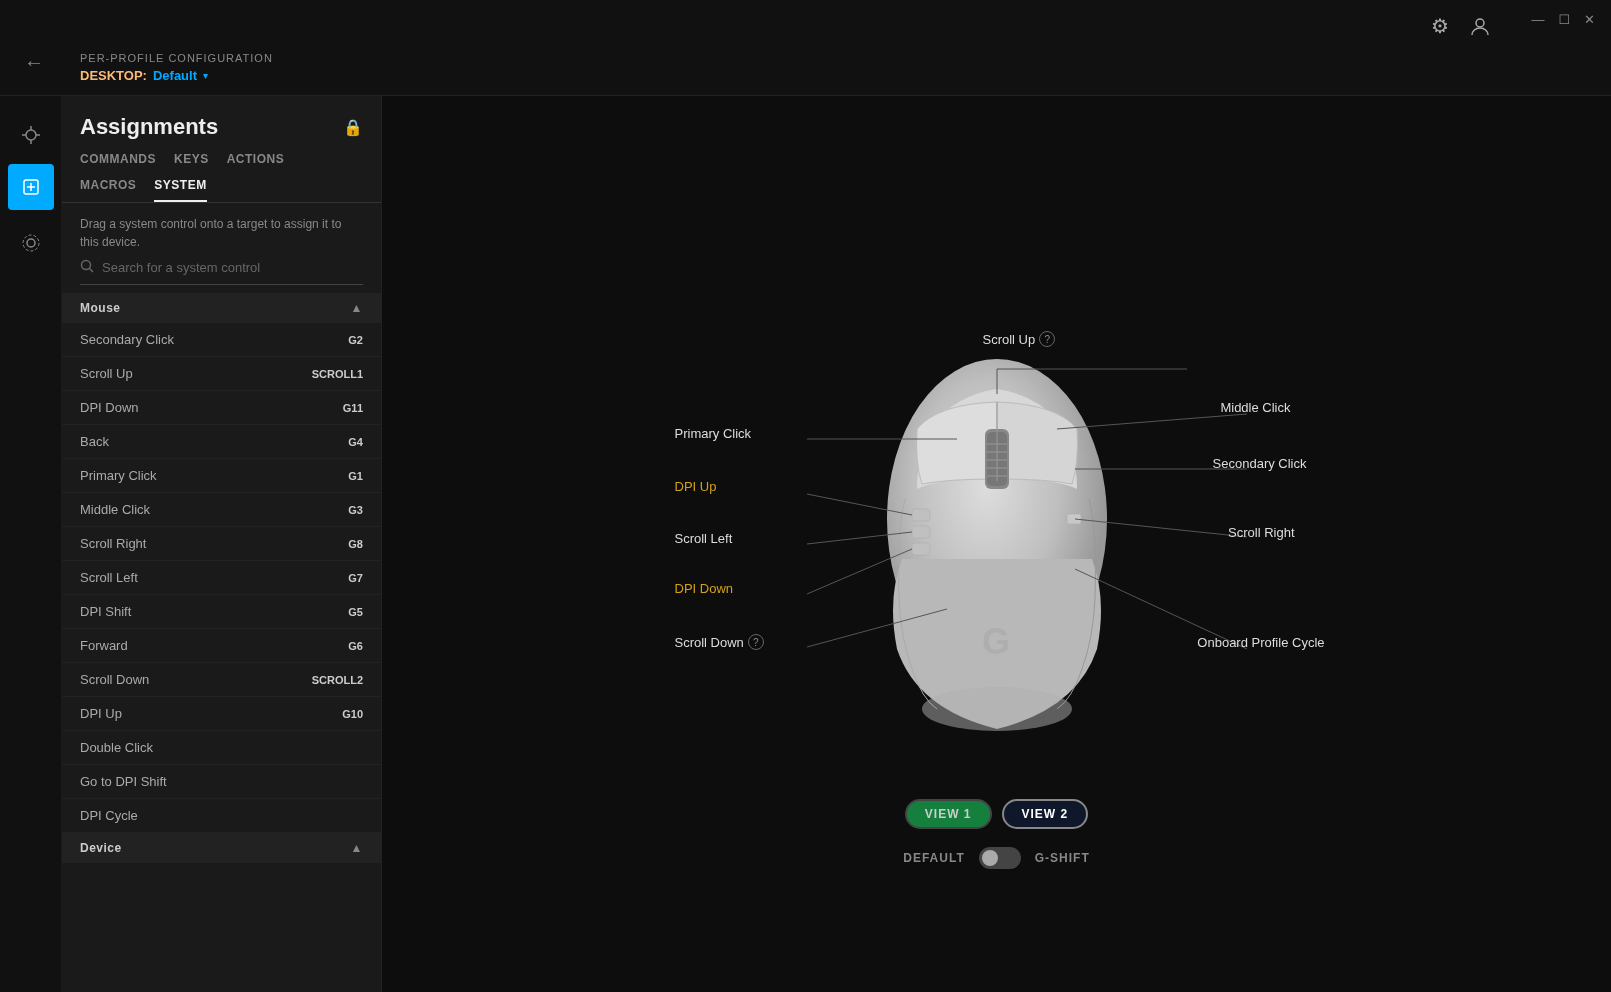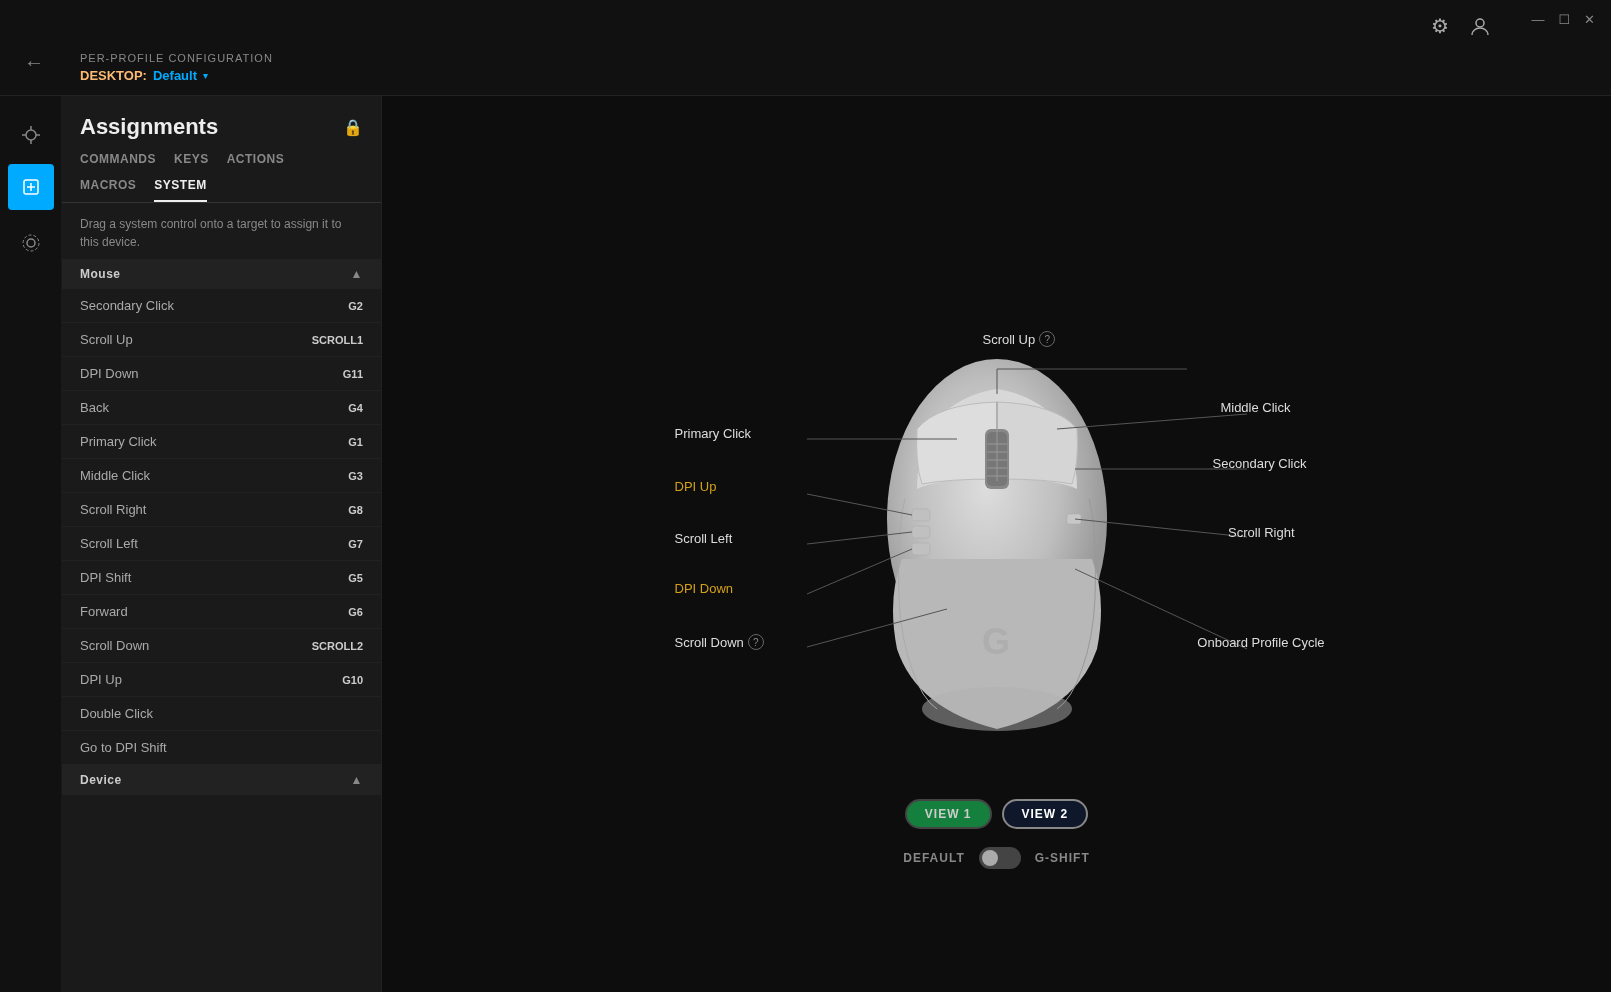--- a/index.html
+++ b/index.html
@@ -433,20 +433,29 @@
     <span class="tab1">ACTIONS</span>
   </div>
 
   <div class="tab-row2">
     <span class="tab2">MACROS</span>
     <span class="tab2 active">SYSTEM</span>
   </div>
 
   <p class="panel-desc">Drag a system control onto a target to assign it to this device.</p>
 
+  <div class="search-box">
+    <span class="search-icon">
+      <svg width="14" height="14" viewBox="0 0 14 14" fill="none">
+        <circle cx="6" cy="6" r="4.5" stroke="#666" stroke-width="1.5"></circle>
+        <line x1="9.5" y1="9.5" x2="13" y2="13" stroke="#666" stroke-width="1.5"></line>
+      </svg>
+    </span>
+    <input class="search-input" type="text" placeholder="Search for a system control" style="">
+  </div>
 
   <div class="list-container">
 
     <div class="list-section-header">
       <span>Mouse</span>
       <span class="chevron-icon">▲</span>
     </div>
     <div>
       <div class="list-item">
         <span>Secondary Click</span>
@@ -495,20 +504,24 @@
       <div class="list-item">
         <span>DPI Up</span>
         <span class="item-key">G10</span>
       </div>
       <div class="list-item">
         <span>Double Click</span>
         <span class="item-key"></span>
       </div>
       <div class="list-item">
         <span>Go to DPI Shift</span>
+        <span class="item-key"></span>
+      </div>
+      <div class="list-item">
+        <span>DPI Cycle</span>
         <span class="item-key"></span>
       </div>
     </div>
 
     <div class="list-section-header">
       <span>Device</span>
       <span class="chevron-icon">▲</span>
     </div>
   </div>
 </div>

